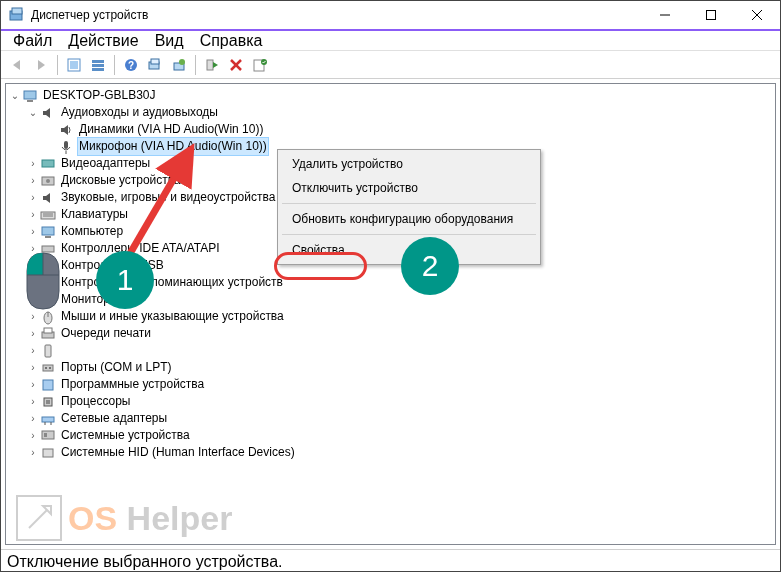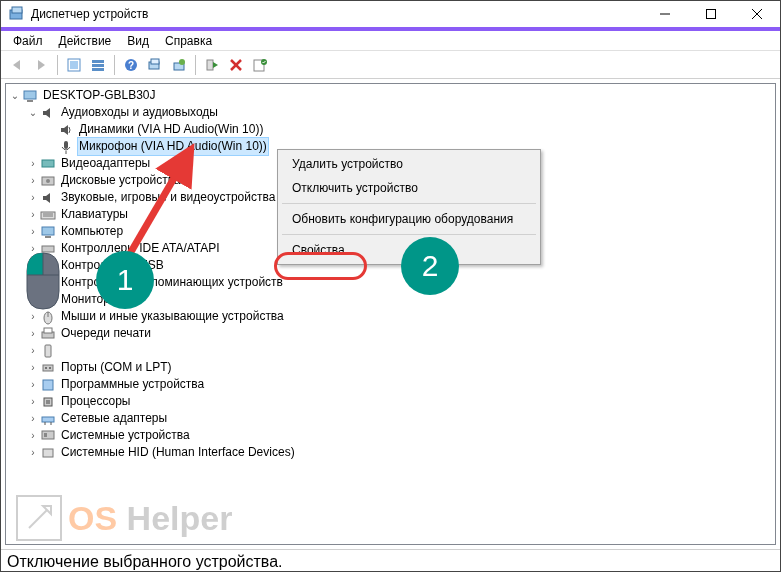--- a/index.html
+++ b/index.html
@@ -13,40 +13,40 @@
     height: 572px;
     position: relative;
     border: 1px solid #444;
   }
   
   .titlebar {
     height: 30px;
     display: flex;
     align-items: center;
     padding-left: 8px;
-    border-bottom: 4px solid #8b5cf6;
+    border-bottom: 2px solid #8b5cf6;
   }
   .titlebar .icon { width: 16px; height: 16px; margin-right: 6px; }
   .titlebar .title { flex: 1; font-size: 12px; }
   .win-btns { display: flex; height: 100%; }
   .win-btn {
     width: 46px; height: 100%;
     display: flex; align-items: center; justify-content: center;
     font-size: 13px;
   }
   
   .menubar {
     height: 20px;
     display: flex; align-items: center;
     padding: 0 4px;
     border-bottom: 1px solid #e0e0e0;
   }
   .menuitem {
     padding: 2px 8px;
-    font-size: 12px;
+    font-size: 16px;
   }
   
   .toolbar {
     height: 28px;
     display: flex; align-items: center;
     padding: 0 4px;
     gap: 0;
     border-bottom: 1px solid #d0d0d0;
   }
   .tbtn {

